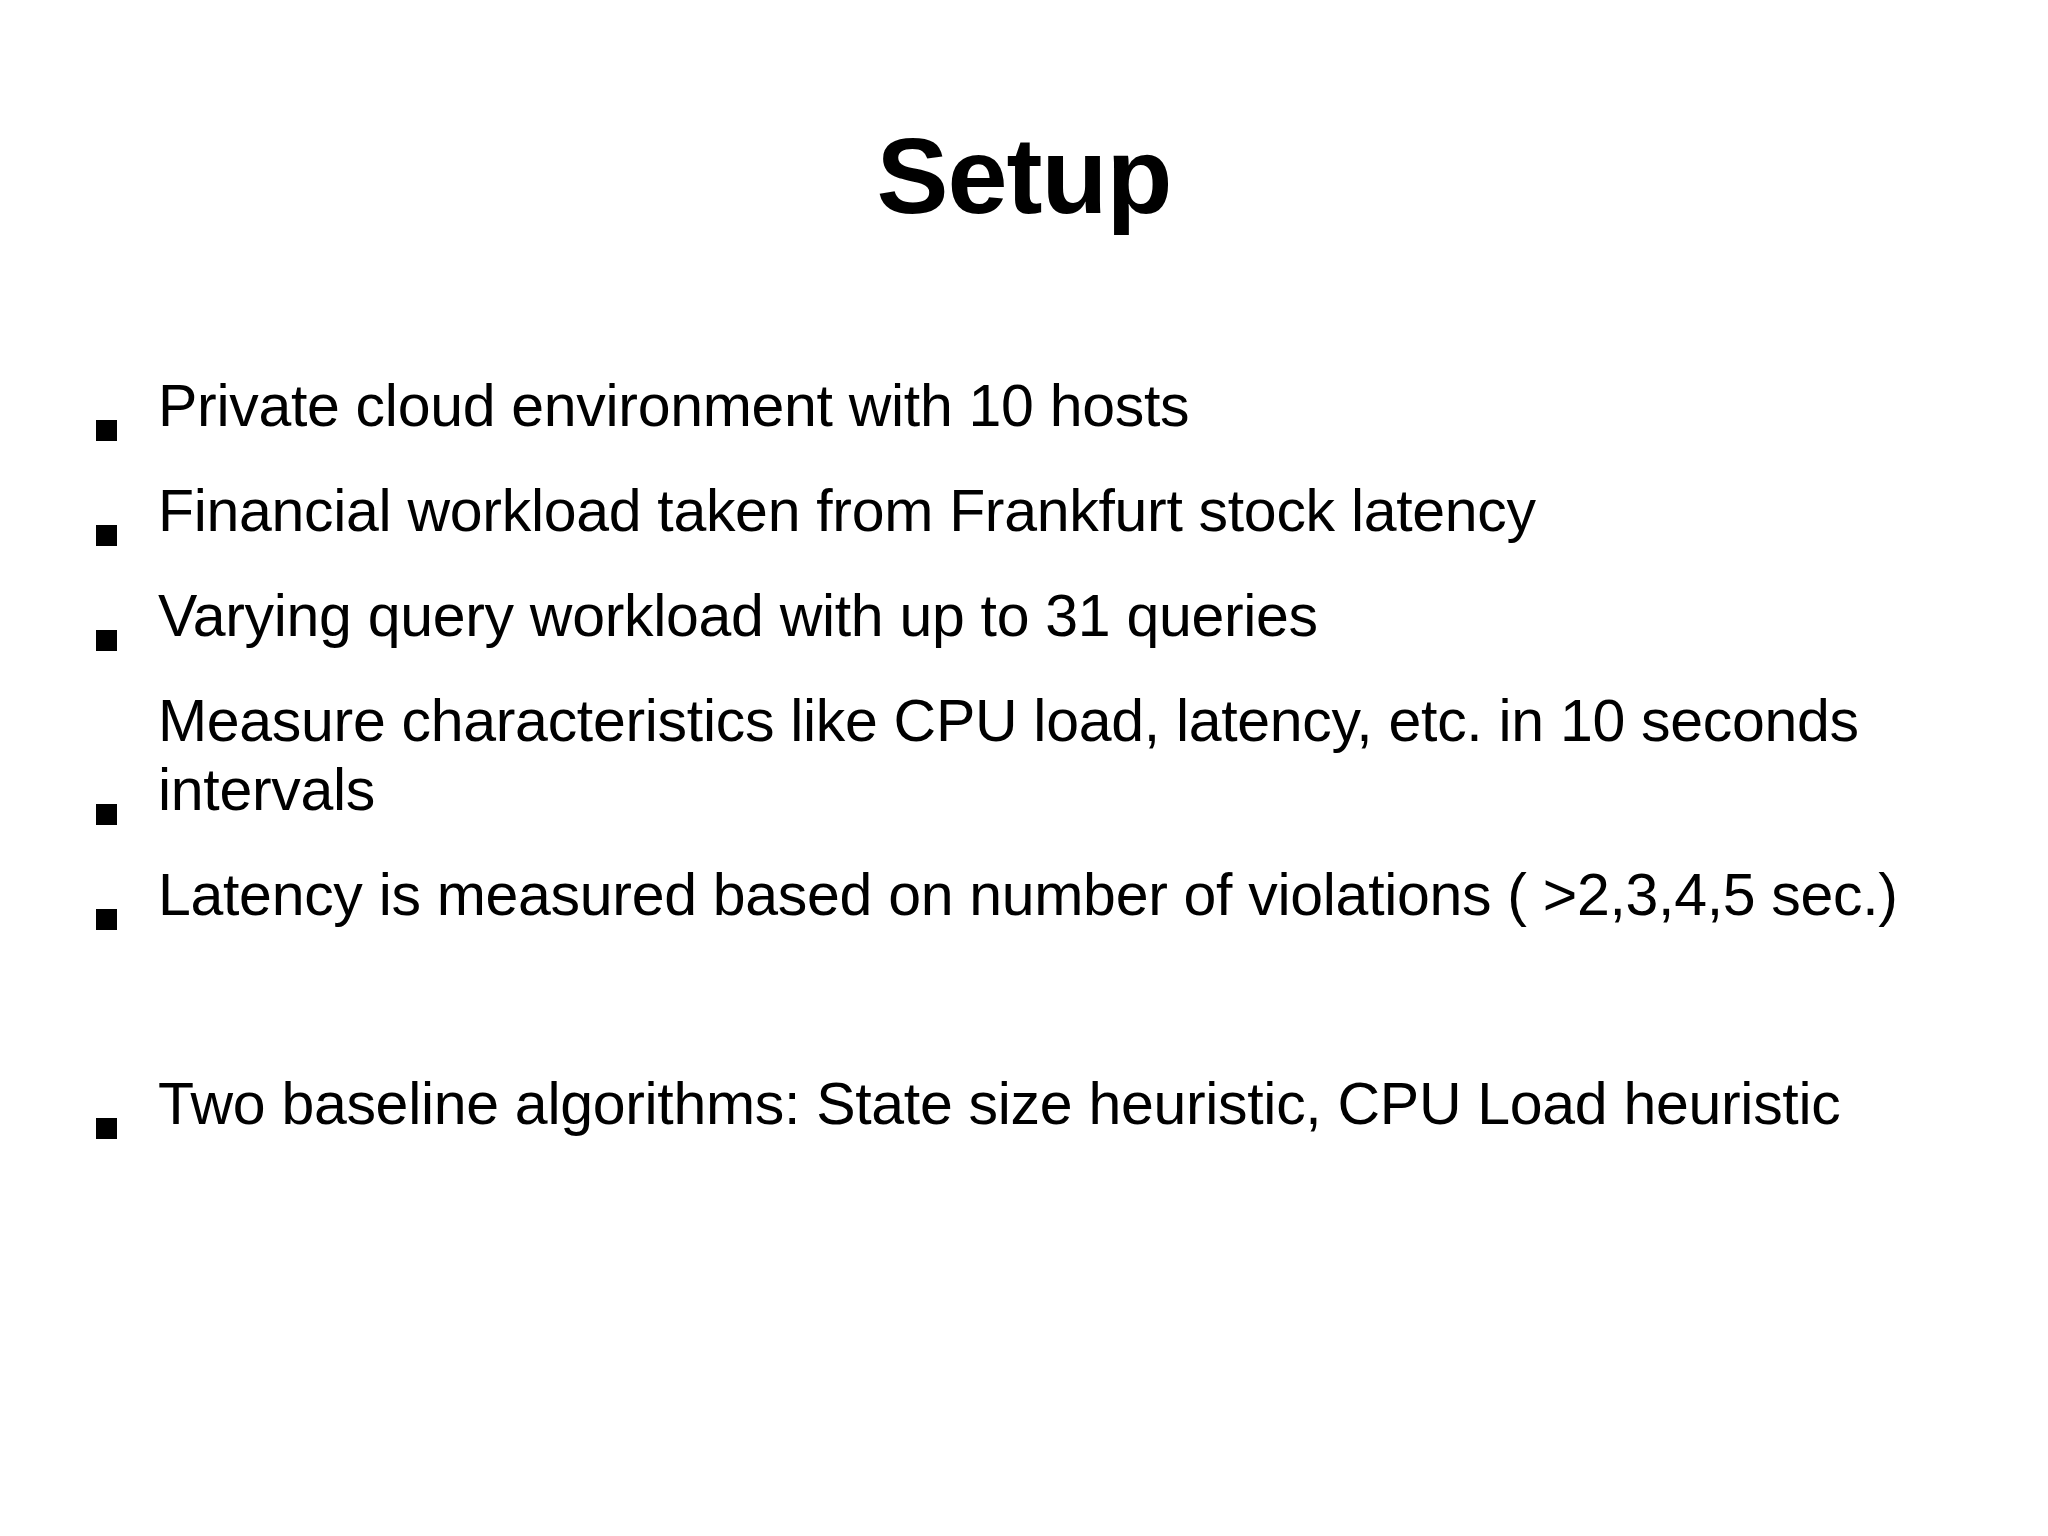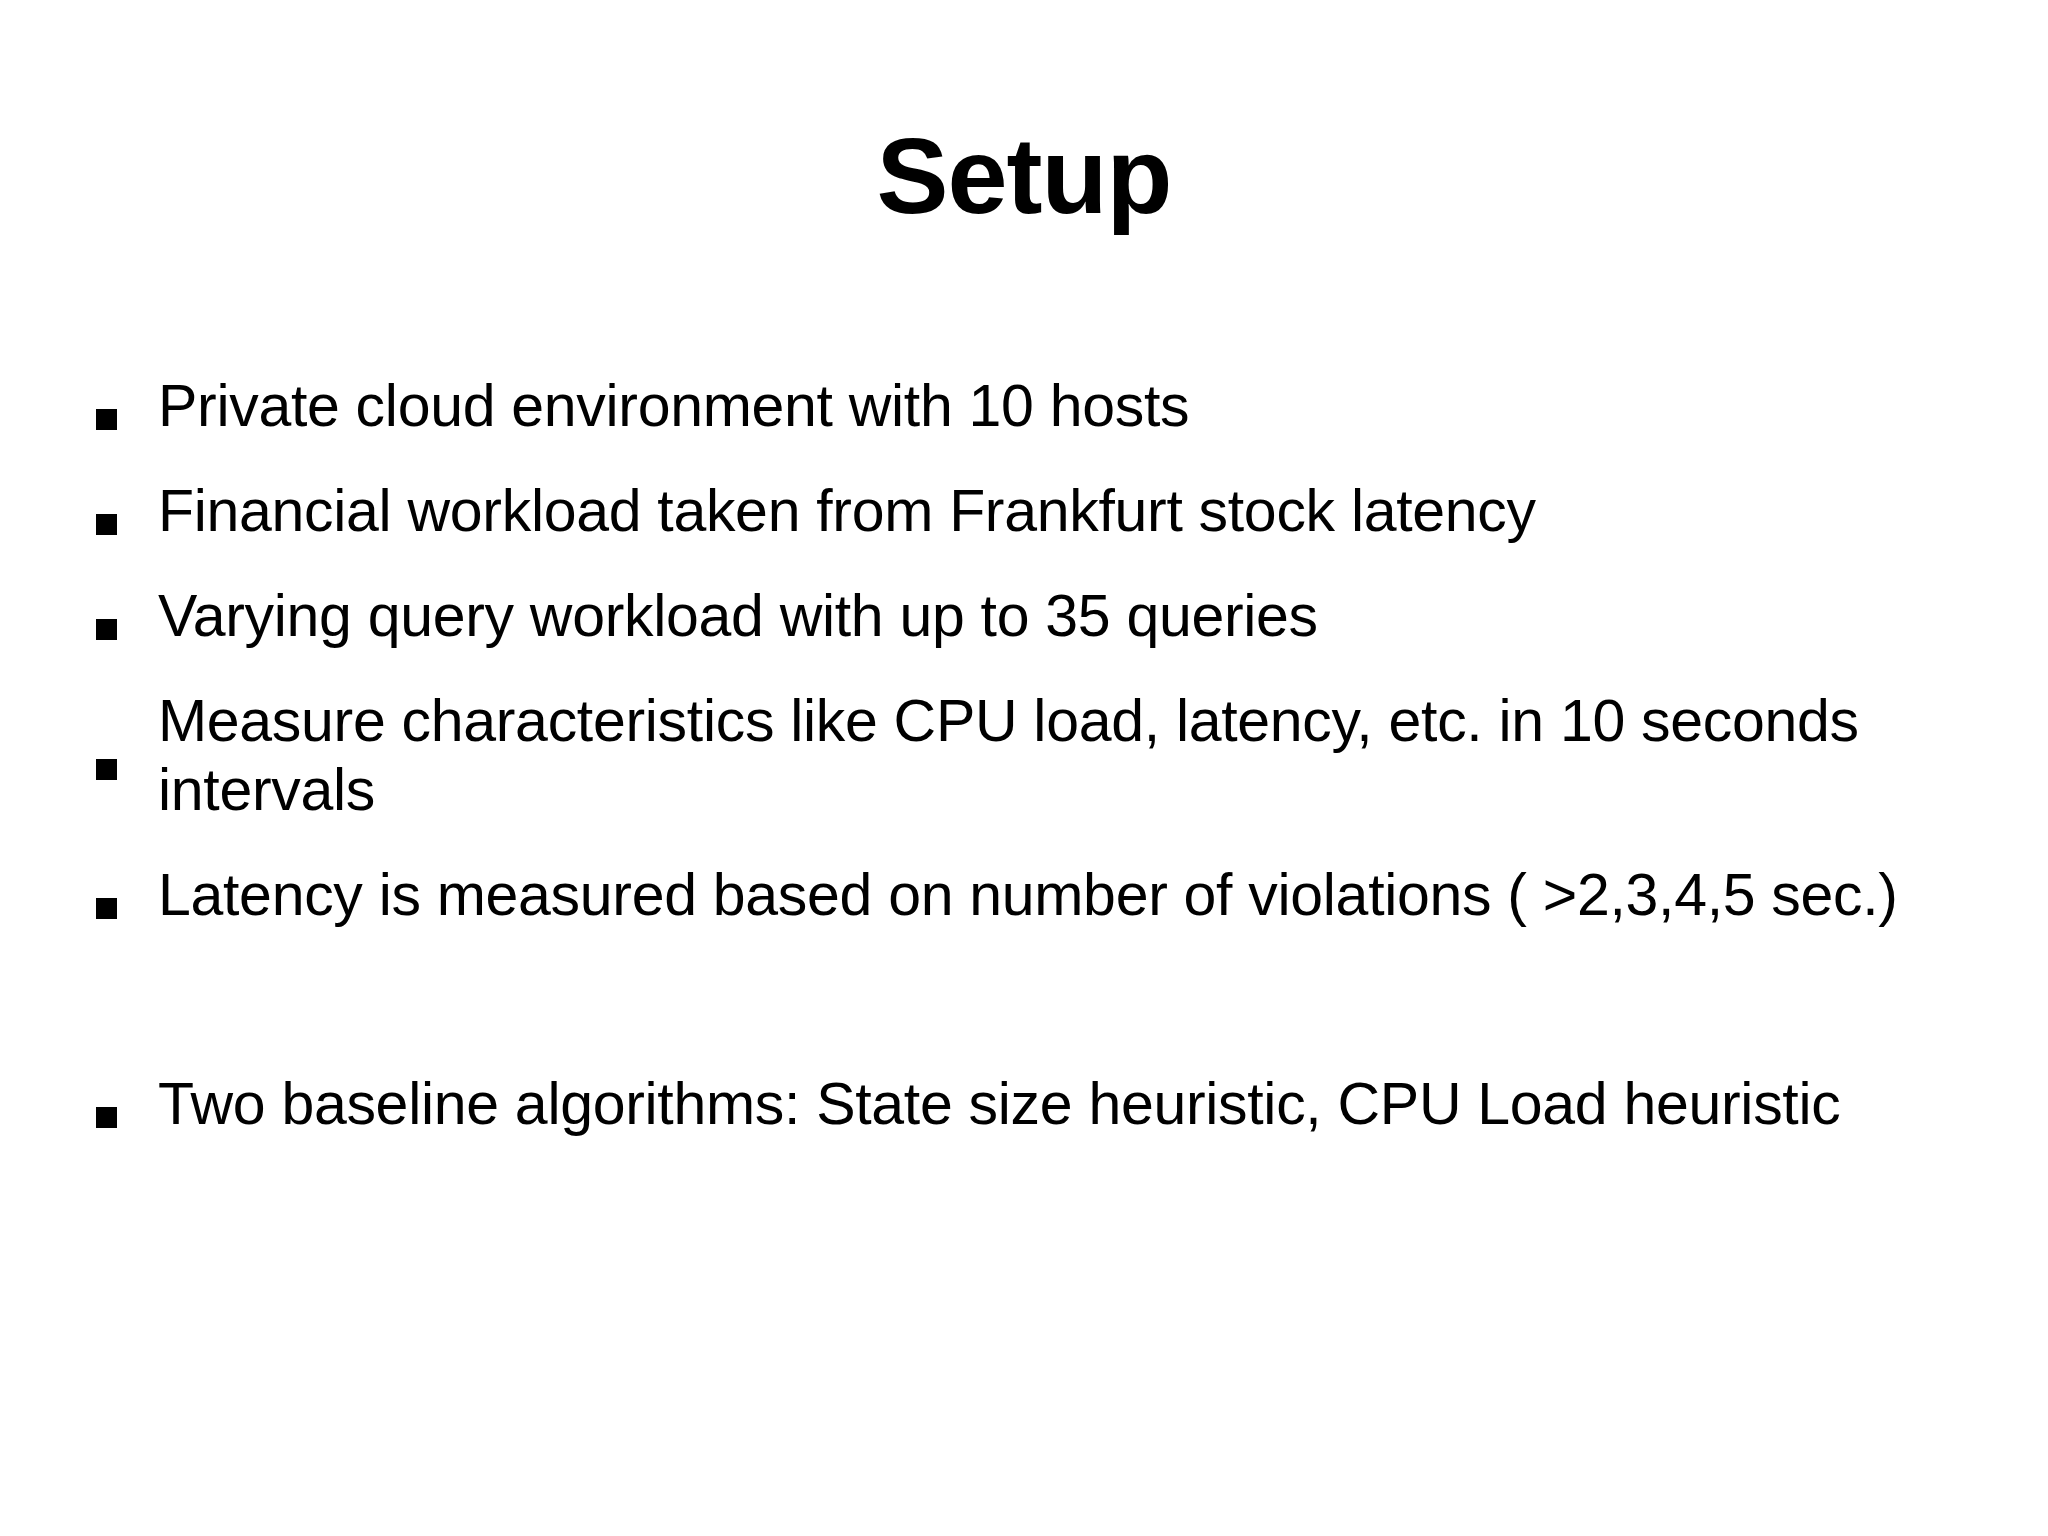--- a/index.html
+++ b/index.html
@@ -44,21 +44,21 @@
   
   .body-area {
     position: absolute;
     left: 96px;
     top: 372px;
     width: 1856px;
   }
 
   .bullet-row {
     display: flex;
-    align-items: center;
+    align-items: flex-end;
     margin-bottom: 36px;
   }
 
   .bullet-row.spacer {
     margin-bottom: 1px;
   }
 
   .bullet-marker {
     flex: 0 0 auto;
     width: 62px;
@@ -108,21 +108,21 @@
       <span class="bullet-marker">
           <span class="sq"></span>
         </span>
       <span class="bullet-text">Financial workload taken from Frankfurt stock latency</span>
     </div>
 
     <div class="bullet-row">
       <span class="bullet-marker">
           <span class="sq"></span>
         </span>
-      <span class="bullet-text">Varying query workload with up to 35 queries</span>
+      <span class="bullet-text">Varying query workload with up to 31 queries</span>
     </div>
 
     <div class="bullet-row">
       <span class="bullet-marker">
           <span class="sq"></span>
         </span>
       <span class="bullet-text">Measure characteristics like CPU load, latency, etc. in 10 seconds intervals</span>
     </div>
 
     <div class="bullet-row">

